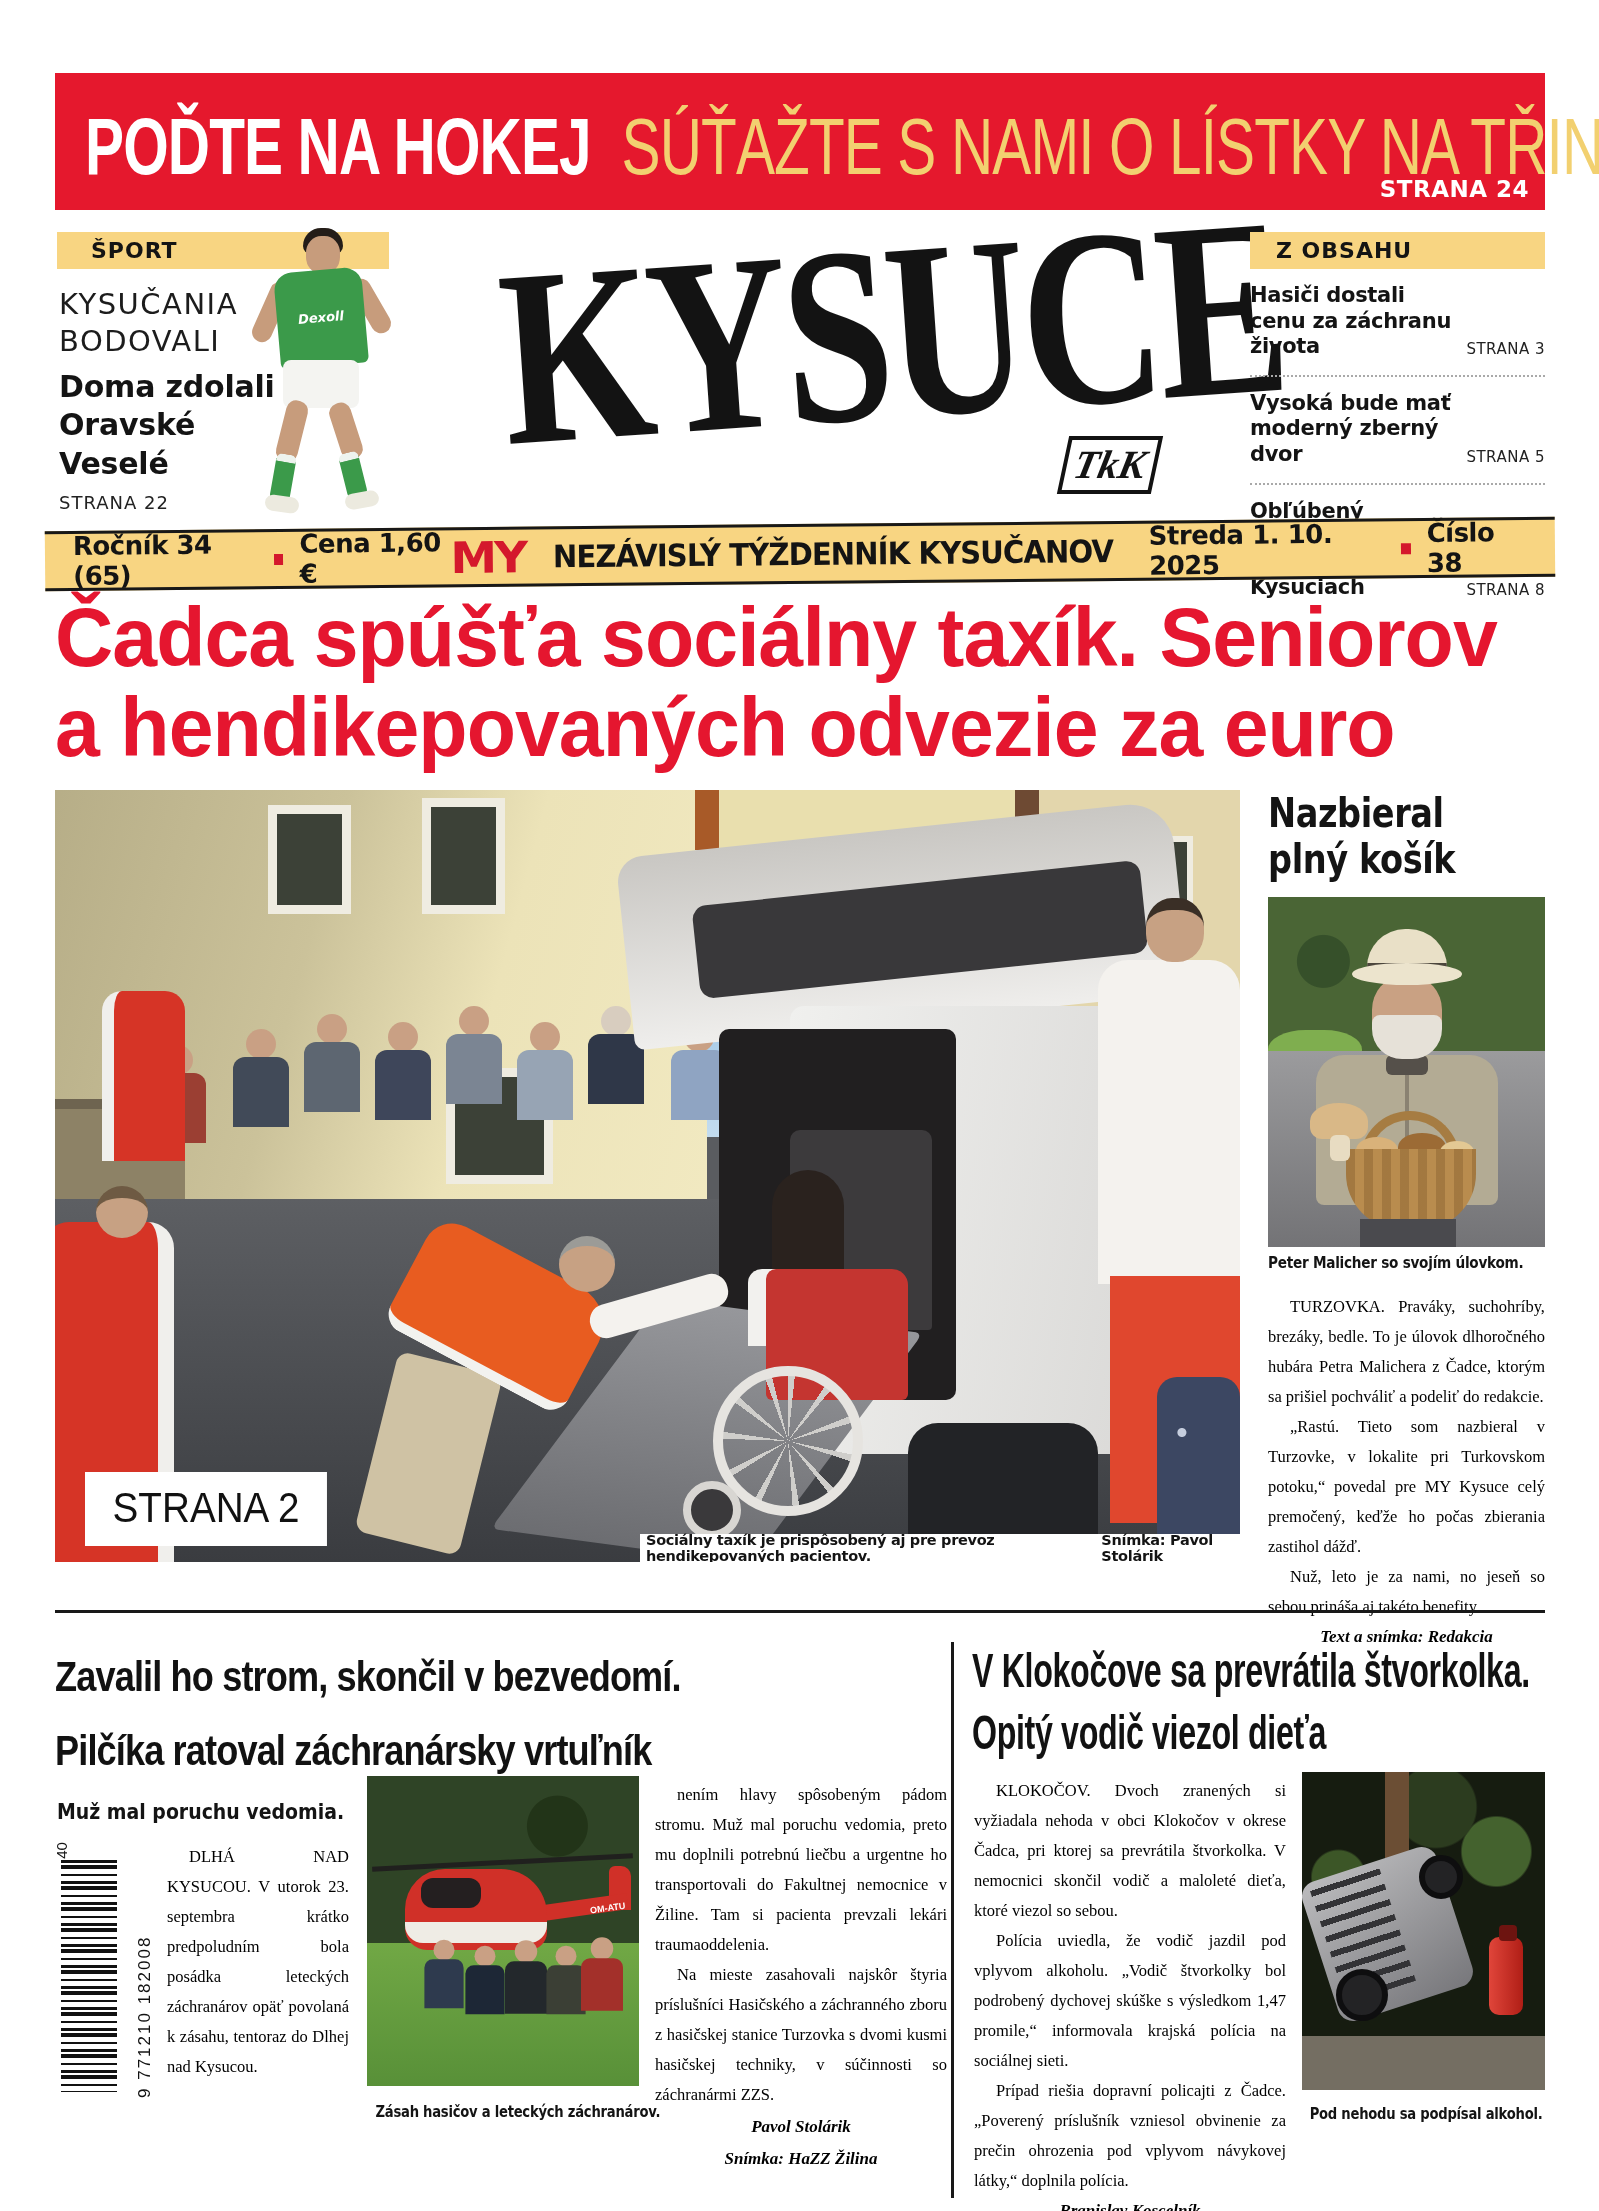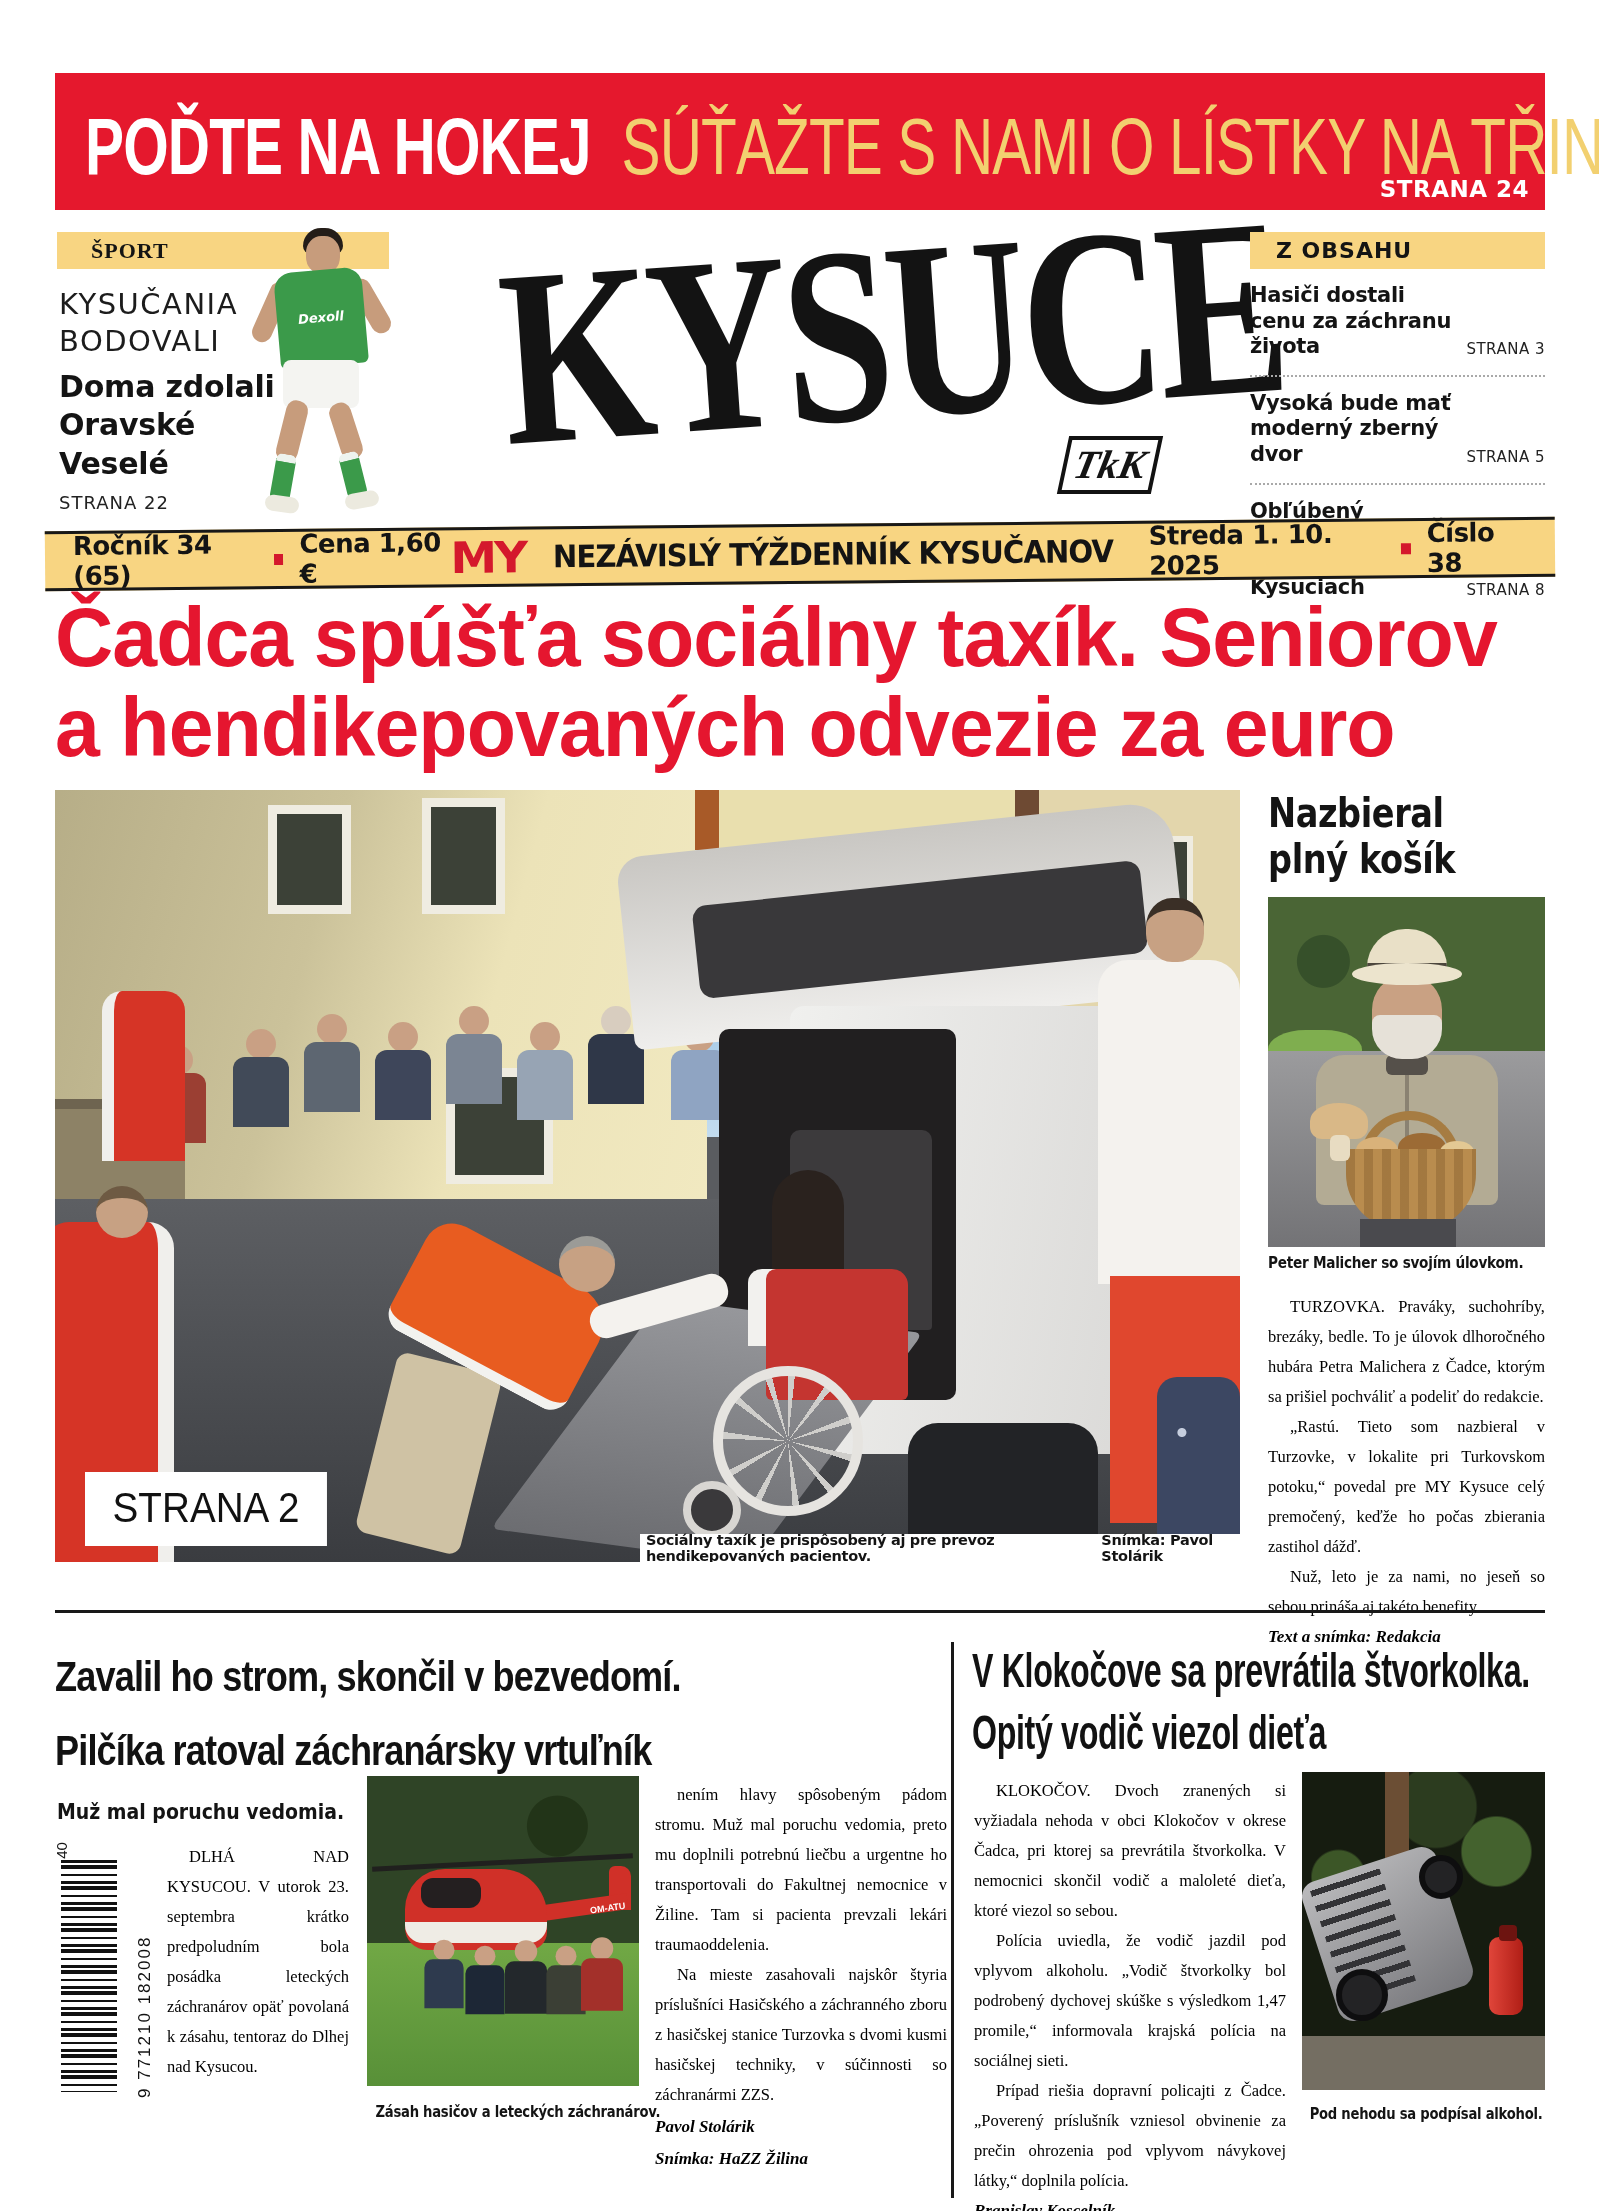--- a/index.html
+++ b/index.html
@@ -13,21 +13,21 @@
                  transform:scale(.86,1.18); transform-origin:0 50%; letter-spacing:-1px; }
   .banner-white { color:#ffffff; }
   .banner-yellow { color:#f2d070; font-weight:normal; margin-left:18px; }
   .banner-page { position:absolute; right:16px; bottom:8px; color:#fff; font-family:"DejaVu Sans",sans-serif;
                  font-weight:bold; font-size:23px; letter-spacing:.5px;text-align:center; }
 
   
   .header-row { position:absolute; left:55px; top:230px; width:1490px; height:292px; }
   .tag-bar { background:#f8d582; height:37px; line-height:37px; font-family:"DejaVu Sans",sans-serif;
              font-weight:bold; font-size:22px; letter-spacing:1px; }
-  .sport-bar { position:absolute; left:2px; top:2px; width:332px; padding-left:34px;font-family:Liberation Serif, serif; }
+  .sport-bar { position:absolute; left:2px; top:2px; width:332px; padding-left:34px; }
   .sport-kicker { position:absolute; left:4px; top:56px; font-family:"DejaVu Sans",sans-serif; font-weight:400;
                   font-size:29px; letter-spacing:1.5px; line-height:1.26; color:#1c1c1c; }
   .sport-title { position:absolute; left:4px; top:138px; font-family:"DejaVu Sans",sans-serif; font-weight:bold;
                  font-size:30px; line-height:1.28; letter-spacing:-.2px; }
   .sport-page { position:absolute; left:4px; top:262px; font-family:"DejaVu Sans",sans-serif; font-size:18px; letter-spacing:1px; color:#222; }
 
   
   .player { position:absolute; left:190px; top:-2px; width:150px; height:292px; }
   .player > div { position:absolute; }
   .pl-hair { left:58px; top:0; width:40px; height:26px; border-radius:18px 18px 8px 8px; background:#241d18; }
@@ -157,21 +157,21 @@
   .mp-mush3 { left:172px; top:244px; width:34px; height:22px; background:#e3c893; border-radius:50% 50% 8px 8px; }
   .mp-bigcap { left:42px; top:206px; width:58px; height:36px; background:#d9b887; border-radius:50% 50% 12px 12px; }
   .mp-bigstem { left:62px; top:238px; width:20px; height:26px; background:#e8dcc2; border-radius:6px; }
   .mp-pants { left:92px; top:322px; width:96px; height:28px; background:#4a4a4e; }
   .photo-cap { font-family:"DejaVu Sans",sans-serif; font-weight:bold; font-size:15.5px; letter-spacing:-.3px;
                margin-top:7px; transform:scaleX(.88); transform-origin:0 50%; white-space:nowrap; }
   .serif { font-family:"Liberation Serif",serif; font-size:16.5px; line-height:30px; text-align:justify; color:#000000; }
   .serif p { text-indent:22px; }
   .mush-body { margin-top:20px; }
   .sig { font-family:"Liberation Serif",serif; font-weight:bold; font-style:italic; font-size:17px;
-         text-align:left; text-indent:0; }
+         text-align:center; text-indent:0; }
 
   
   .rule-h { position:absolute; left:55px; top:1610px; width:1490px; height:3px; background:#181818; }
   .rule-v { position:absolute; left:951px; top:1642px; width:3px; height:556px; background:#181818; }
 
   
   .tree { position:absolute; left:55px; top:1640px; width:893px; height:560px; }
   .big-head { font-weight:bold; font-size:42px; line-height:74px; letter-spacing:-1px; color:#121212; }
   .big-head .hl { transform:scaleX(.86); transform-origin:0 50%; white-space:nowrap; }
   .subhead { position:absolute; left:2px; top:160px; font-family:"DejaVu Sans",sans-serif; font-weight:bold;

